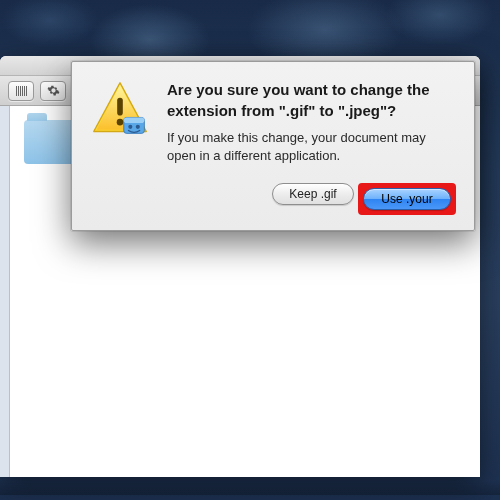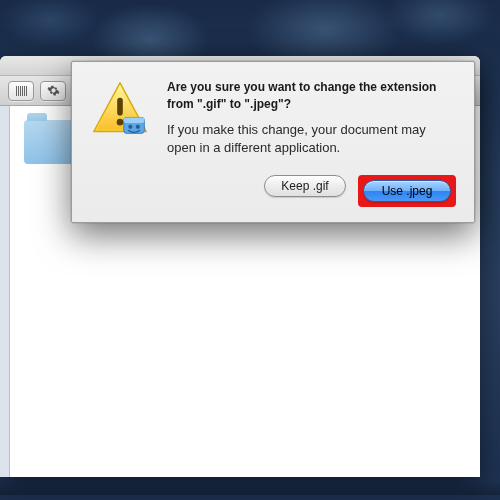--- a/index.html
+++ b/index.html
@@ -140,37 +140,37 @@
       height: 60px;
       flex-shrink: 0;
       position: relative;
     }
     
     .dialog-text {
       flex: 1;
     }
     
     .dialog-heading {
-      font-size: 12px;
+      font-size: 15px;
       font-weight: bold;
       color: #1a1a1a;
       line-height: 1.4;
       margin-bottom: 8px;
     }
     
     .dialog-sub {
       font-size: 13px;
       color: #2a2a2a;
       line-height: 1.4;
     }
     
     .dialog-buttons {
       display: flex;
       justify-content: flex-end;
-      gap: 12px;
+      gap: 4px;
       margin-top: 18px;
     }
     
     .btn {
       height: 22px;
       min-width: 82px;
       padding: 0 14px;
       border-radius: 11px;
       font-size: 12px;
       display: flex;
@@ -267,20 +267,20 @@
           <path d="M5 17 Q11 21 17 17" stroke="#2a5a8f" stroke-width="1.4" fill="none" stroke-linecap="round"></path>
         </g>
       </svg>
     </div>
     <div class="dialog-text">
       <div class="dialog-heading">Are you sure you want to change the extension from ".gif" to ".jpeg"?</div>
       <div class="dialog-sub">If you make this change, your document may open in a different application.</div>
       <div class="dialog-buttons">
         <button class="btn btn-default">Keep .gif</button>
         <div class="btn-primary-wrap">
-          <button class="btn btn-primary">Use .jpeg</button>
+          <button class="btn btn-primary">Use .your</button>
         </div>
       </div>
     </div>
   </div>
 </div>
 
 <div class="bottom-shadow"></div>
 
 </body></html>

